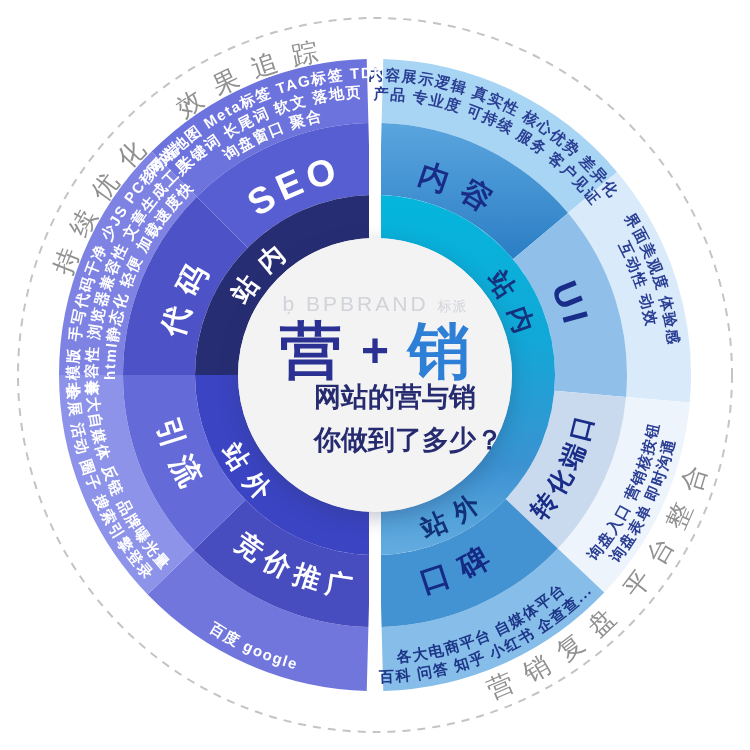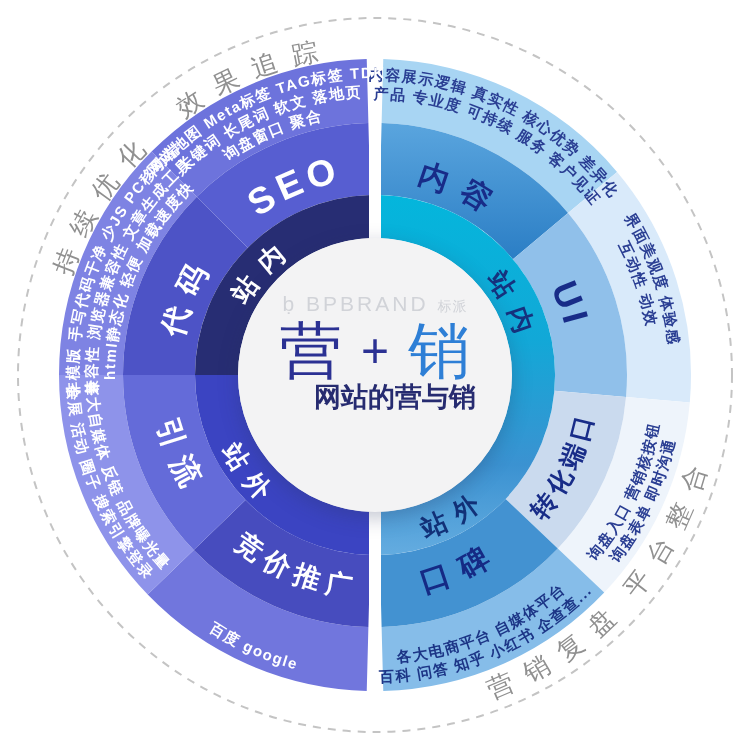--- a/index.html
+++ b/index.html
@@ -12,21 +12,21 @@
     box-shadow:0 6px 20px rgba(40,50,90,.28);
     z-index:5;
   }
   .logo-line{
     position:absolute;top:54px;left:0;width:100%;text-align:center;
     font-weight:normal;font-size:21px;letter-spacing:3px;white-space:nowrap;
   }
   .logo-suffix{font-size:14px;letter-spacing:1px;}
   .title-line{
     position:absolute;top:80px;left:0;width:100%;text-align:center;
-    font-weight:normal;font-size:62px;line-height:66px;white-space:nowrap;
+    font-weight:bold;font-size:62px;line-height:66px;white-space:nowrap;
   }
   .title-plus{font-size:48px;position:relative;top:-5px;padding:0 2px;}
   .subtitle-block{
     position:absolute;top:138px;left:76px;text-align:left;
     font-size:27px;line-height:43px;font-weight:700;white-space:nowrap;
   }
 </style>
 </head>
 <body>
 
@@ -141,15 +141,16 @@
       <span>BPBRAND</span>
       <span class="logo-suffix">标派</span>
     </div>
     <div class="title-line">
       <span class="title-left" style="color: rgb(43, 49, 147);">营</span>
       <span class="title-plus" style="color: rgb(43, 49, 147);">+</span>
       <span class="title-right" style="color: rgb(46, 127, 214);">销</span>
     </div>
     <div class="subtitle-block" style="color: rgb(38, 43, 112);">
       <div>网站的营与销</div>
+      <div>你做到了多少？</div>
     </div>
   </div>
 </div>
 
 </body></html>

